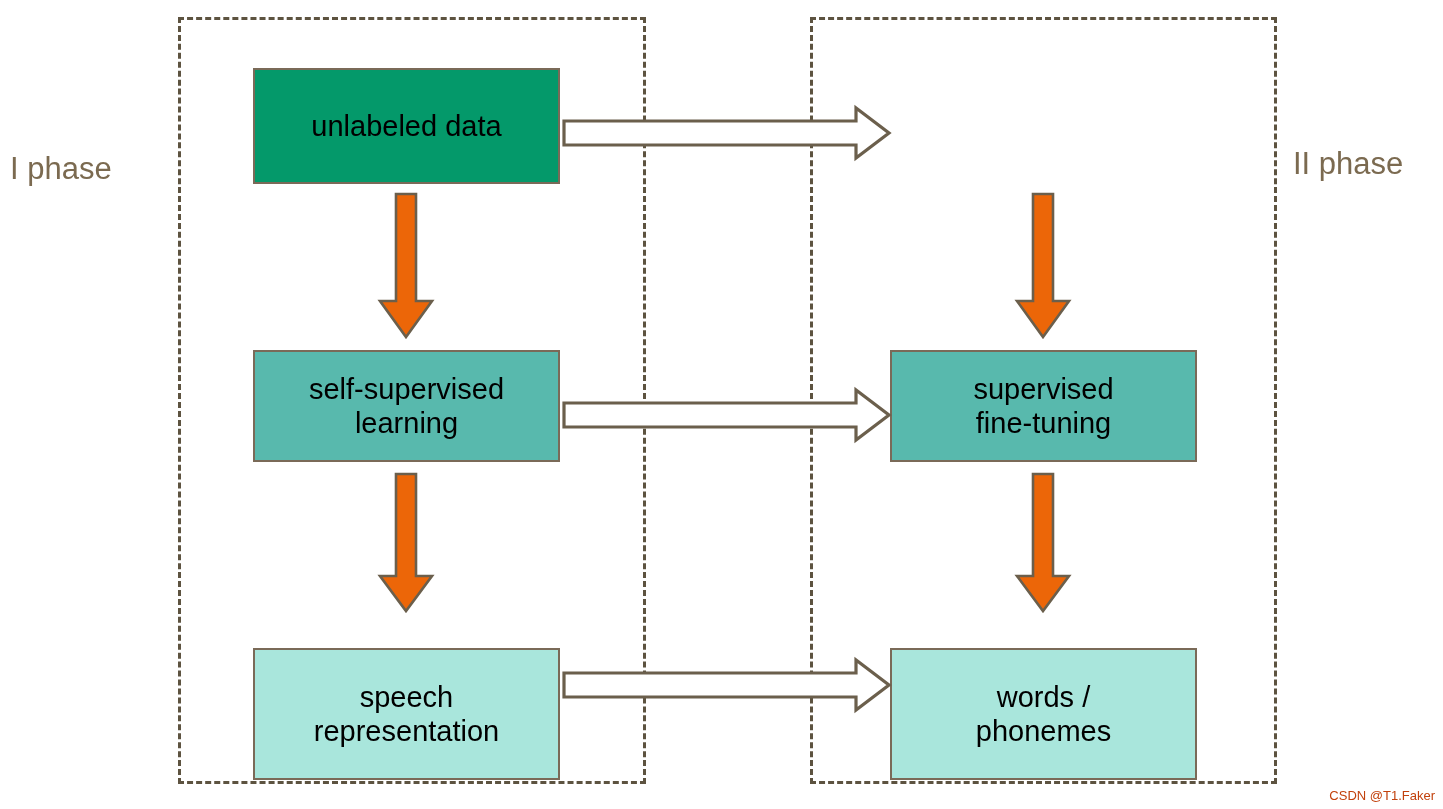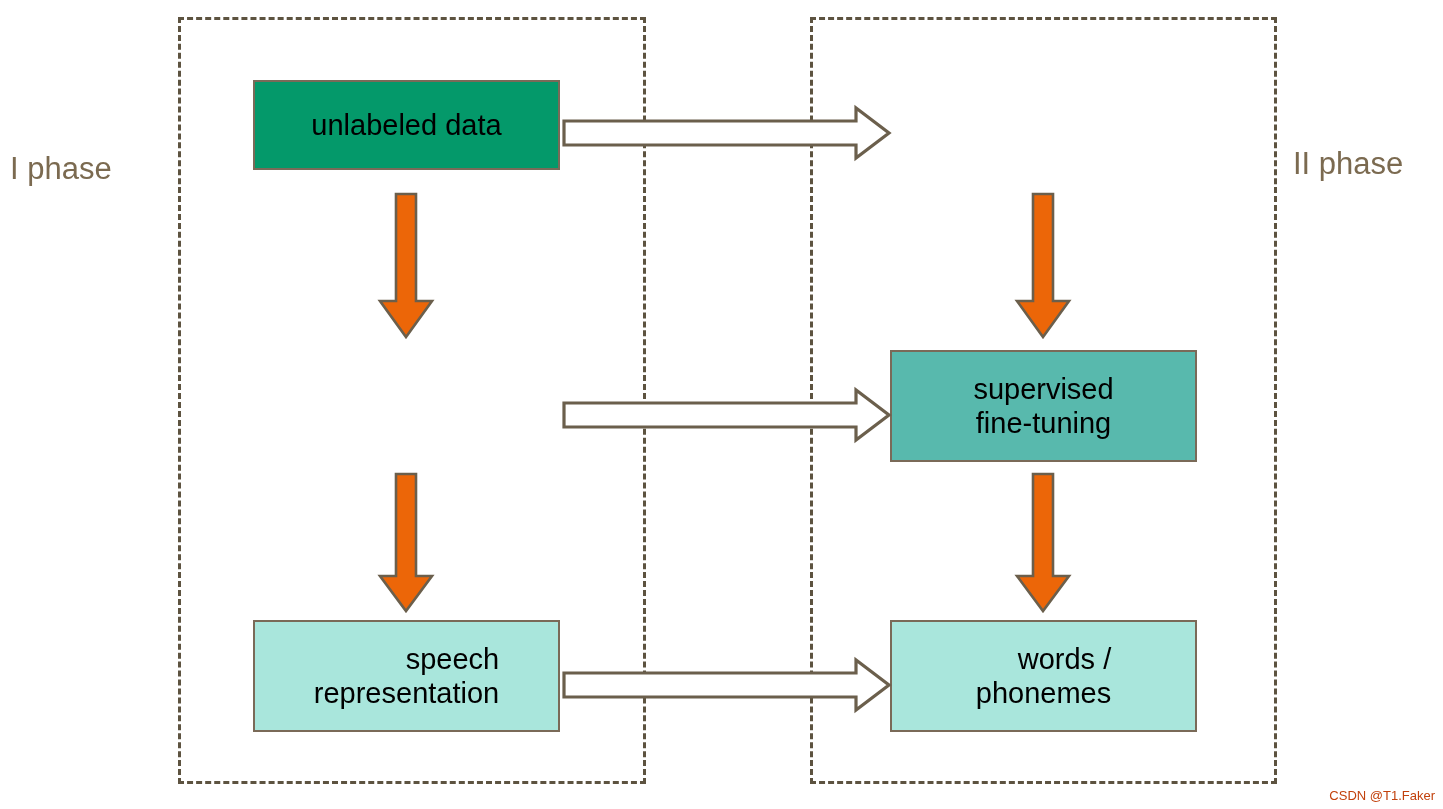--- a/index.html
+++ b/index.html
@@ -55,23 +55,23 @@
     font-family: "Liberation Sans", sans-serif;
     white-space: pre-line;
   }
   .node-green { background: #04996a; }
   .node-teal  { background: #58b9ad; }
   .node-mint  { background: #a9e6dc; }
 
   
   .col-left  { left: 253px; width: 307px; }
   .col-right { left: 890px; width: 307px; }
-  .row-1 { top: 80px;  height: 90px; }
+  .row-1 { top: 68px;  height: 116px; }
   .row-2 { top: 350px; height: 112px; }
-  .row-3 { top: 620px; height: 112px; text-align: right; }
+  .row-3 { top: 648px; height: 132px; }
 
   
   .arrow {
     position: absolute;
     pointer-events: none;
   }
   .arrow svg { display: block; overflow: visible; }
 
   
   #watermark {
@@ -91,20 +91,22 @@
 
   <div id="phase-box-1" class="phase-box"></div>
   <div id="phase-box-2" class="phase-box"></div>
 
   <div id="phase-label-1" class="phase-label">I phase</div>
   <div id="phase-label-2" class="phase-label">II phase</div>
 
   <div class="node node-green col-left row-1">unlabeled data</div>
 
 
+  <div class="node node-teal col-left row-2">self-supervised
+learning</div>
 
   <div class="node node-teal col-right row-2">supervised
 fine-tuning</div>
 
   <div class="node node-mint col-left row-3">speech
 representation</div>
 
   <div class="node node-mint col-right row-3">words /
 phonemes</div>
 

